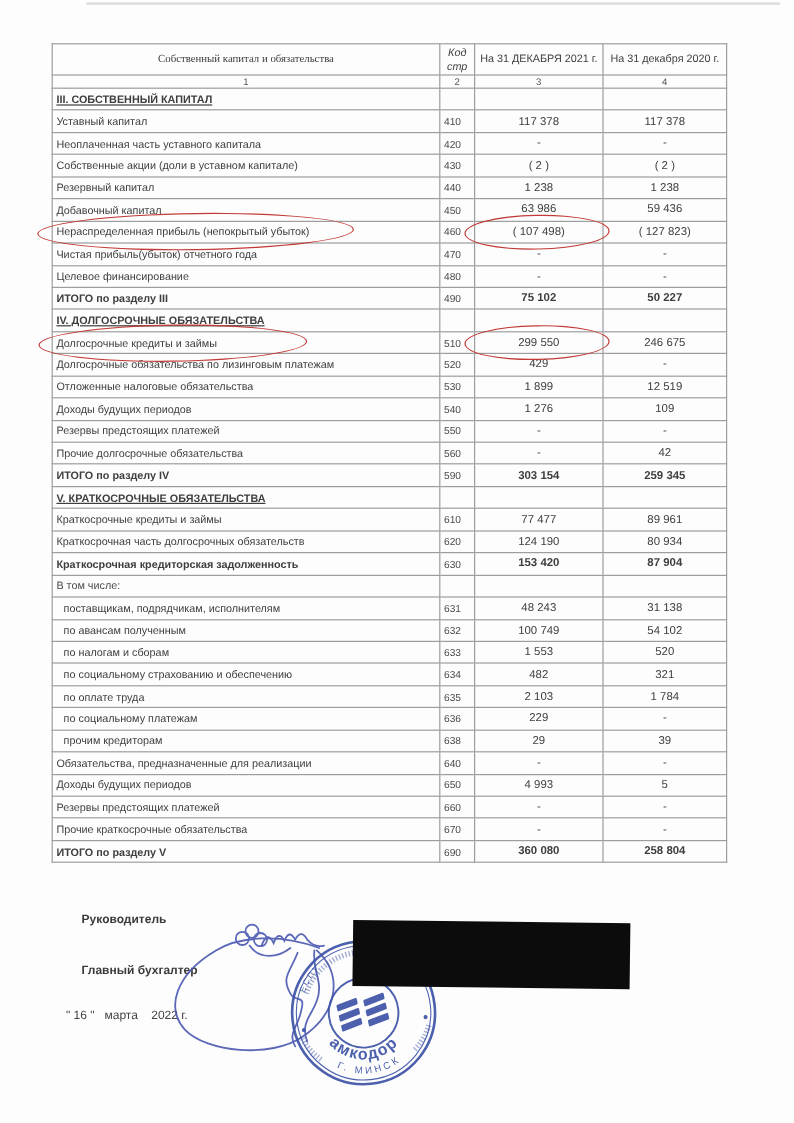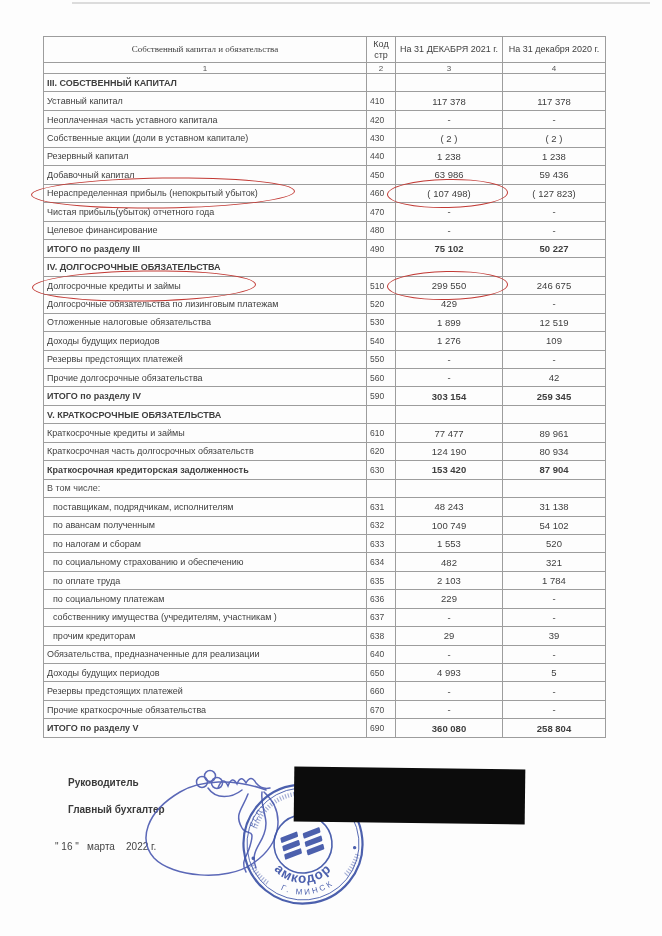--- a/index.html
+++ b/index.html
@@ -14,42 +14,42 @@
   table.balance{
     position:absolute;left:43px;top:36px;width:562px;
     border-collapse:collapse;table-layout:fixed;
   }
   table.balance th, table.balance td{
     border:1px solid #9d9d9d;padding:0 3px;white-space:nowrap;
     position:relative;vertical-align:middle;
   }
   thead tr.head th{height:25px;font-size:9px;font-weight:normal;text-align:center;line-height:1.15;}
   thead th.h-label{font-weight:bold;font-family:Liberation Serif, serif;}
-  thead th.h-code{white-space:normal;font-size:8.5px;padding:0 1px;}
+  thead th.h-code{white-space:normal;font-size:8.5px;padding:0 1px;font-style:italic;}
   tr.nums td{height:10px;font-size:8px;text-align:center;padding:0;color:#555;}
   tbody td{height:17.45px;font-size:9px;}
   td.c-label{text-align:left;padding-left:4px;}
   td.c-code{text-align:left;font-size:8.5px;color:#4a4a4a;}
   td.c-y2021, td.c-y2020{text-align:center;font-size:9.5px;}
-  tr.r-section td.c-label{font-weight:bold;}
+  tr.r-section td.c-label{font-weight:bold;text-decoration:underline;}
   tr.r-total td.c-label, tr.r-total td.c-y2021, tr.r-total td.c-y2020{font-weight:bold;}
   tr.r-subitem td.c-label{padding-left:9px;}
   tr.r-note td.c-label{color:#4a4a4a;}
 
   
   .red-ellipse{
     position:absolute;border:1.7px solid var(--annotation,#c23a35);
     border-radius:50%;pointer-events:none;z-index:5;display:block;
   }
   .red-ellipse.on-label{top:50%;height:29px;transform:translateY(-50%) rotate(-0.8deg);}
   .red-ellipse.on-value{left:-9px;right:-6px;top:-6px;bottom:-6px;transform:rotate(-1deg);}
 
   
   .sig-label{position:absolute;left:68px;font-size:10px;font-weight:bold;color:#3a3a3a;}
-  .sig-1{top:777px;}
+  .sig-1{top:761px;}
   .sig-2{top:804px;}
   .date-line{position:absolute;left:55px;top:841px;font-size:10px;white-space:pre;color:#444;}
 
   
   .signature{position:absolute;left:130px;top:752px;width:180px;height:150px;color:var(--signature,#4a58b0);opacity:.9;}
   .stamp{position:absolute;left:240px;top:781px;width:126px;height:126px;color:var(--stamp,#3f55a8);transform:rotate(-6deg);opacity:.93;}
   .redaction{position:absolute;left:294px;top:768px;width:231px;height:55px;background:#0c0c0c;transform:rotate(0.7deg);z-index:10;}
 </style>
 </head>
 <body>
@@ -243,26 +243,20 @@
       <tr class="r-subitem">
         <td class="c-label">по оплате труда</td>
         <td class="c-code">635</td>
         <td class="c-y2021">2 103</td>
         <td class="c-y2020">1 784</td>
       </tr>
       <tr class="r-subitem">
         <td class="c-label">по социальному платежам</td>
         <td class="c-code">636</td>
         <td class="c-y2021">229</td>
-        <td class="c-y2020">-</td>
-      </tr>
-      <tr class="r-subitem">
-        <td class="c-label">собственнику имущества (учредителям, участникам )</td>
-        <td class="c-code">637</td>
-        <td class="c-y2021">-</td>
         <td class="c-y2020">-</td>
       </tr>
       <tr class="r-subitem">
         <td class="c-label">прочим кредиторам</td>
         <td class="c-code">638</td>
         <td class="c-y2021">29</td>
         <td class="c-y2020">39</td>
       </tr>
       <tr class="r-item">
         <td class="c-label">Обязательства, предназначенные для реализации</td>

